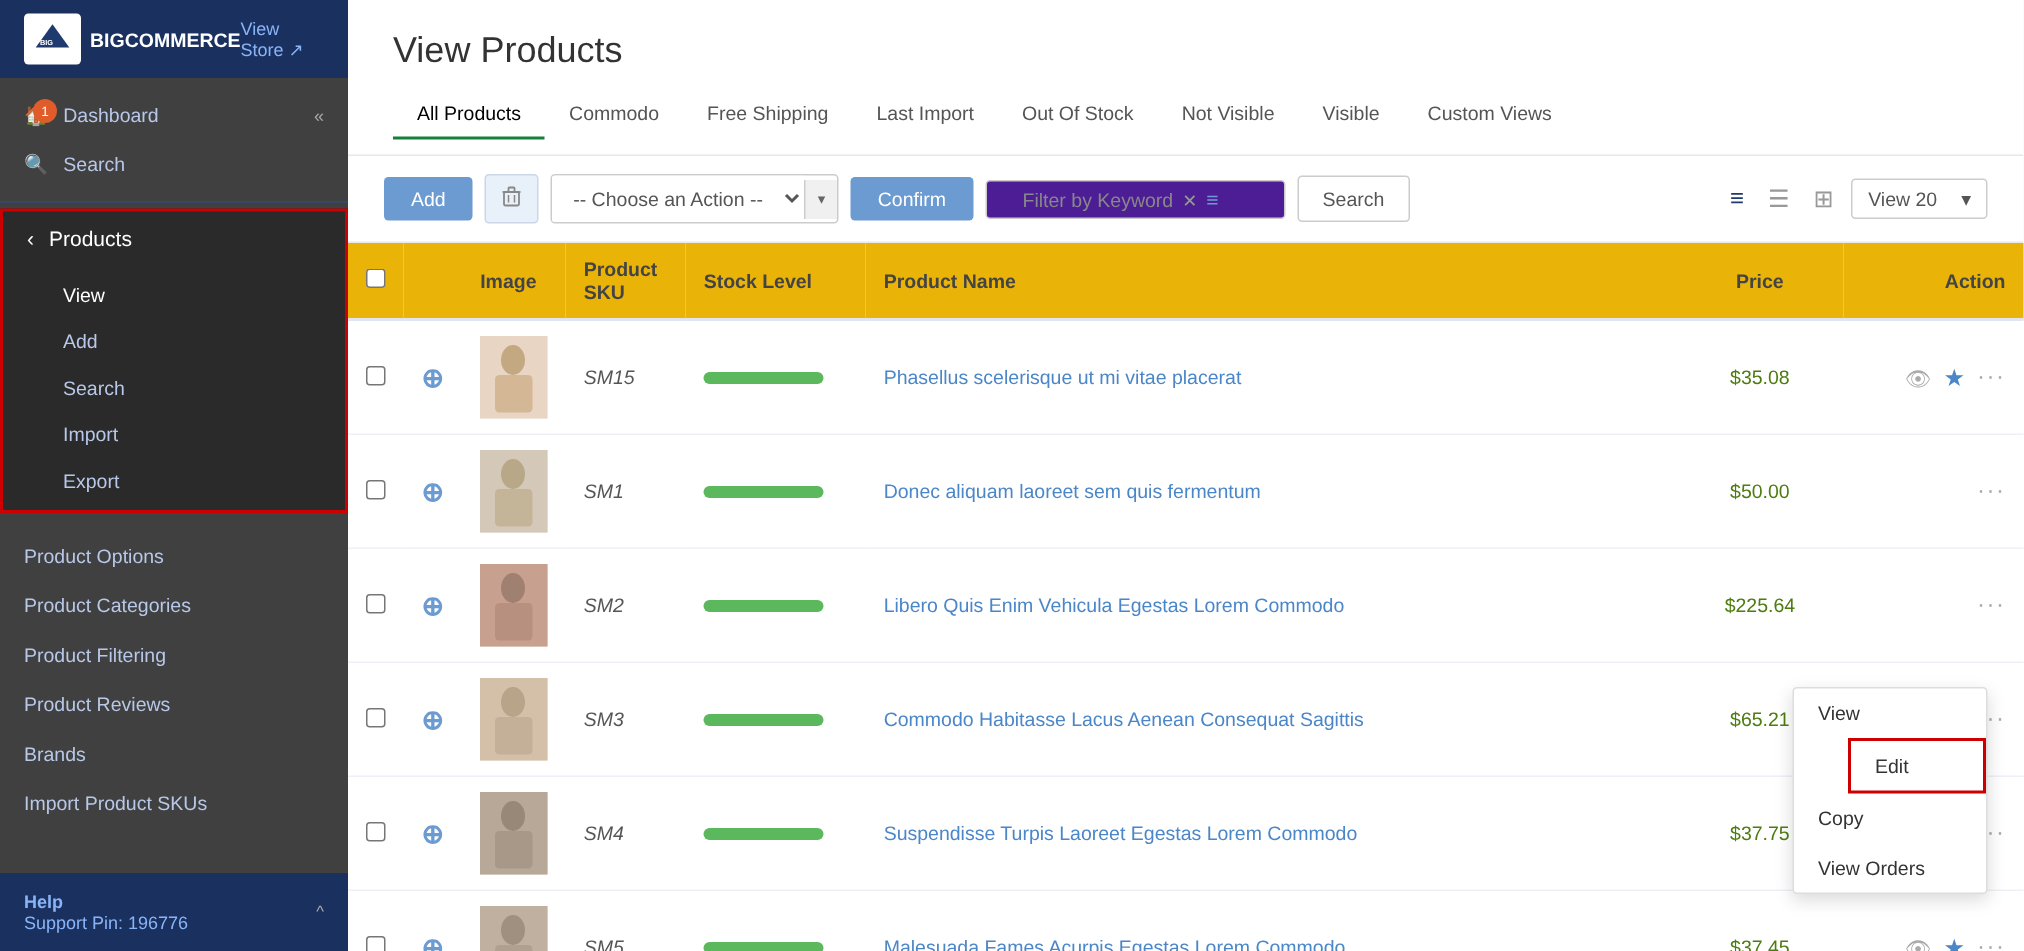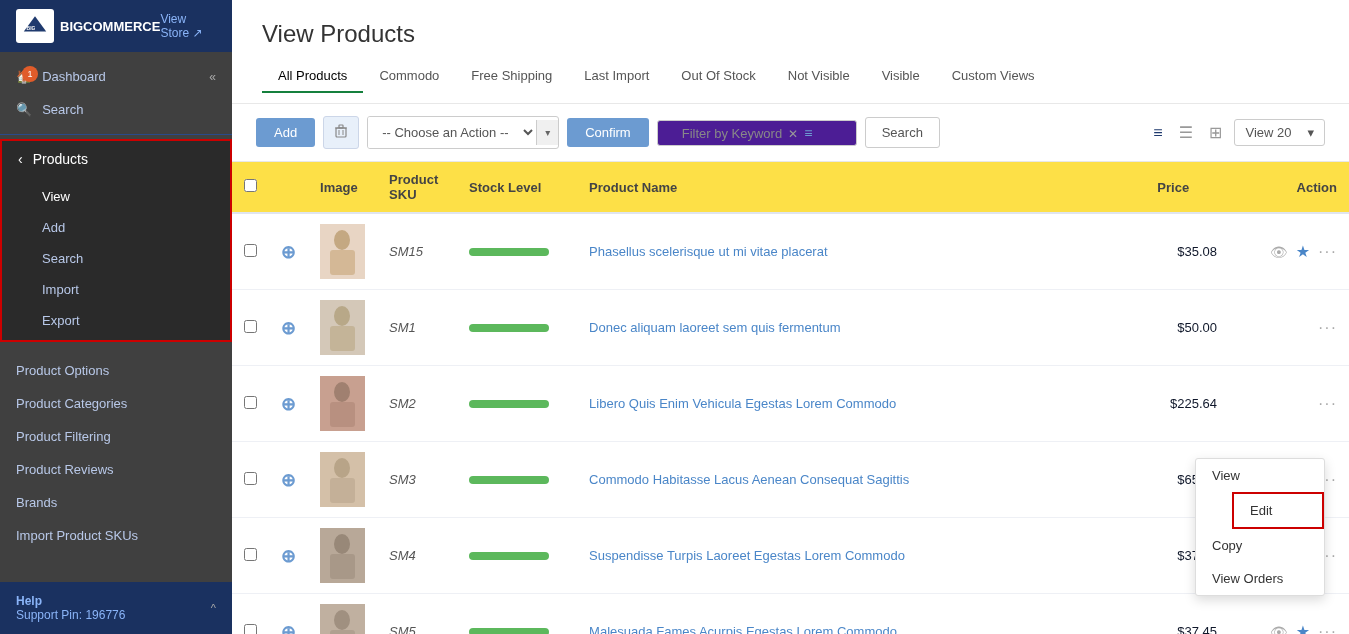--- a/index.html
+++ b/index.html
@@ -275,21 +275,21 @@
     
     .table-container {
       flex: 1;
       overflow-y: auto;
     }
     table {
       width: 100%;
       border-collapse: collapse;
     }
     thead tr {
-      background: #fde047;
+      background: #eab308;
       border-bottom: 2px solid #e0e5ef;
     }
     thead th {
       padding: 10px 12px;
       text-align: left;
       font-weight: 600;
       font-size: 13px;
       color: #444;
     }
     tbody tr {
@@ -301,21 +301,21 @@
       font-size: 13px;
       color: #444;
       vertical-align: middle;
     }
     .checkbox-cell { width: 30px; }
     .add-cell { width: 30px; text-align: center; }
     .image-cell { width: 60px; }
     .sku-cell { width: 80px; color: #555; font-style: italic; }
     .stock-cell { width: 120px; }
     .name-cell { color: #4a86c8; cursor: pointer; }
-    .price-cell { text-align: right; color: #0f172a; }
+    .price-cell { text-align: center; color: #4d7c0f; }
     .action-cell { width: 120px; text-align: right; }
 
     .product-img {
       width: 45px;
       height: 55px;
       object-fit: cover;
       background: #f0f0f0;
       display: flex;
       align-items: center;
       justify-content: center;

